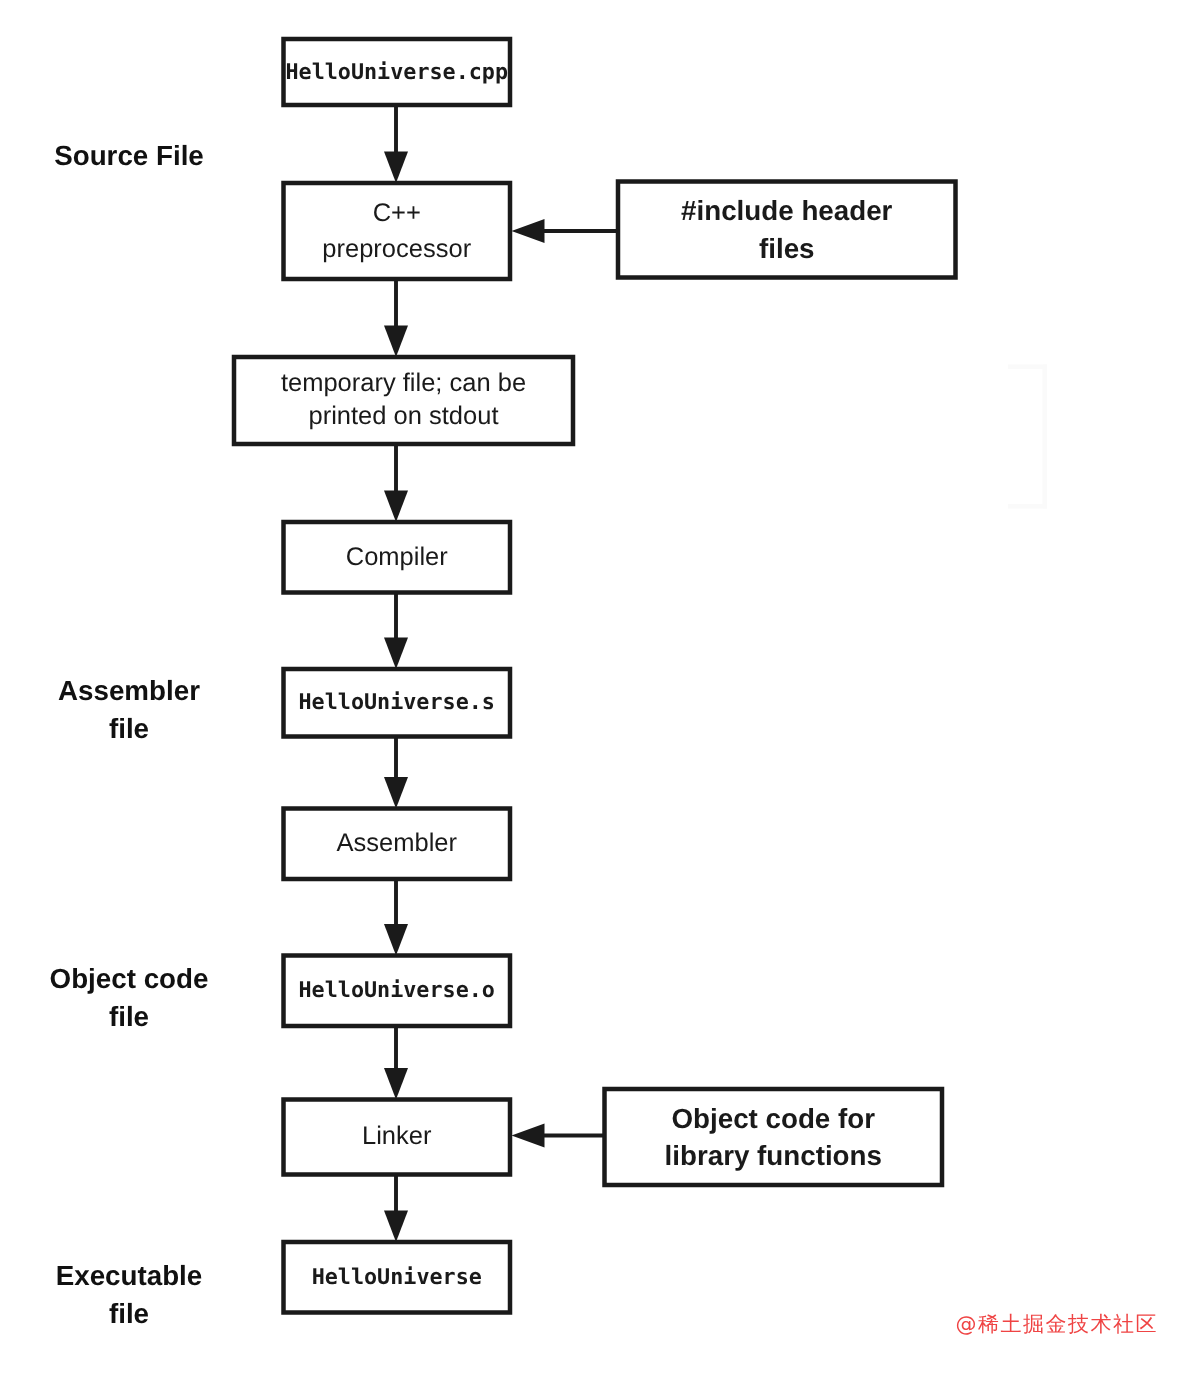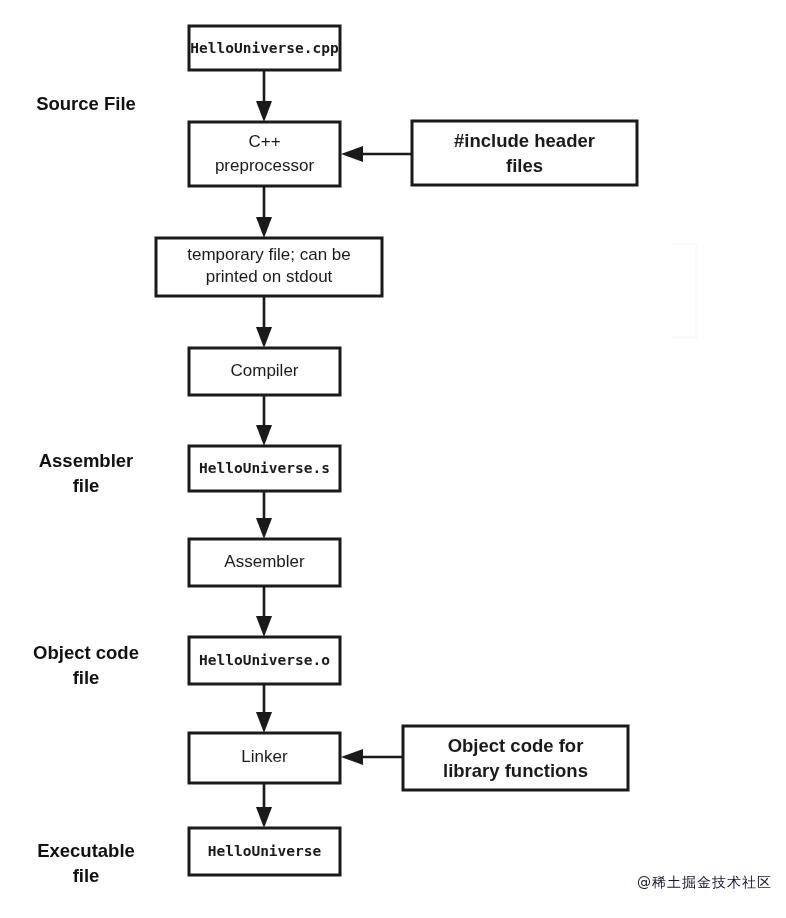--- a/index.html
+++ b/index.html
@@ -61,21 +61,21 @@
     fill: #111111;
     text-anchor: middle;
     dominant-baseline: middle;
   }
   .watermark-text {
     position: absolute;
     right: 14px;
     bottom: 26px;
     font-family: "DejaVu Sans", sans-serif;
     font-size: 14px;
-    color: #0f172a;
+    color: #ef4444;
     letter-spacing: 1px;
     white-space: nowrap;
     user-select: none;
   }
   .watermark-mark {
     position: absolute;
     left: 672px;
     top: 243px;
     width: 26px;
     height: 96px;

